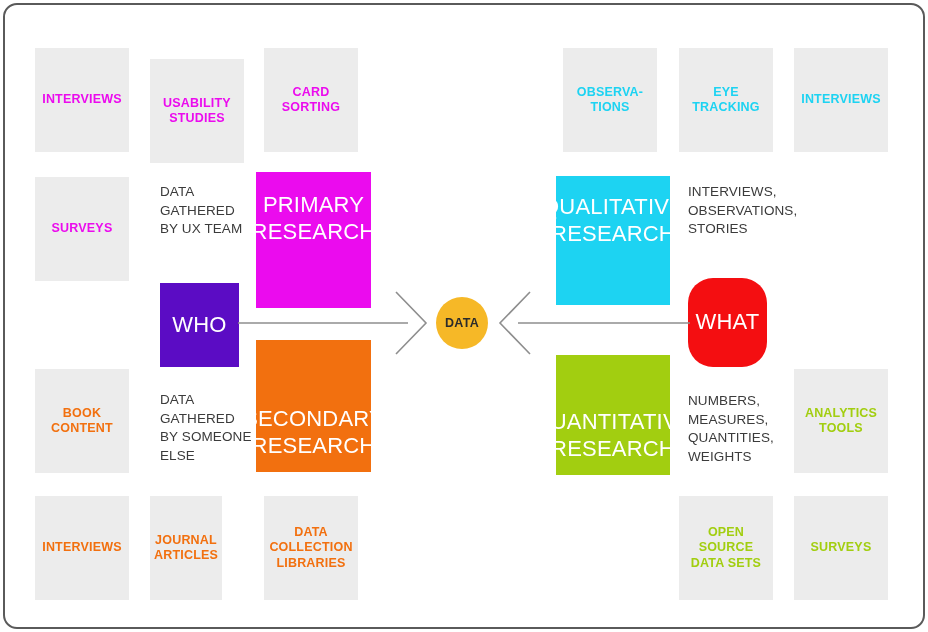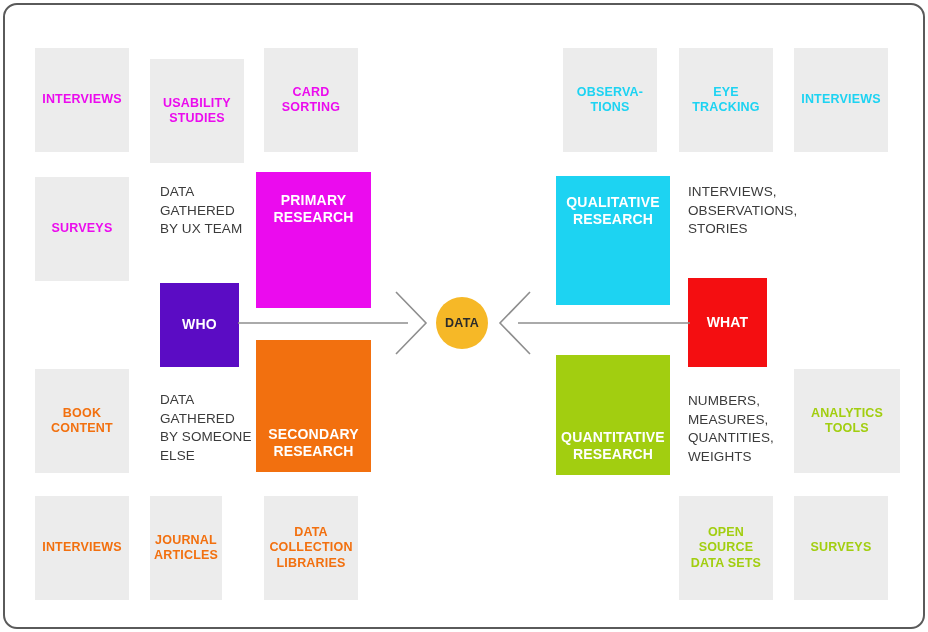--- a/index.html
+++ b/index.html
@@ -43,22 +43,22 @@
     line-height: 1.22;
   }
   .chip {
     background: #ececec;
     font-weight: bold;
     font-size: 12.5px;
     letter-spacing: 0.2px;
   }
   .solid {
     color: #ffffff;
-    font-weight: bold;
-    font-size: 14px;
+    font-weight: normal;
+    font-size: 22px;
     letter-spacing: 0.2px;
   }
   .solid.bottom { align-items: flex-end; padding-bottom: 12px; }
   .note {
     color: #3b3b3b;
     font-size: 13.5px;
     text-align: left;
     justify-content: flex-start;
     align-items: flex-start;
     line-height: 1.38;
@@ -115,27 +115,27 @@
 
   <div class="node chip" style="left:679px; top:48px; width:94px; height:104px; color:#1dd3f2;">EYE<br>TRACKING</div>
 
   <div class="node chip" style="left:794px; top:48px; width:94px; height:104px; color:#1dd3f2;">INTERVIEWS</div>
 
   <div class="node solid" style="left:556px; top:176px; width:114px; height:129px; background:#1dd3f2; align-items:flex-start; padding-top:18px;">QUALITATIVE<br>RESEARCH</div>
 
   <div class="node note" style="left:688px; top:183px; width:112px; height:70px;">INTERVIEWS,<br>OBSERVATIONS,<br>STORIES</div>
 
 
-  <div class="node solid" style="left:688px; top:278px; width:79px; height:89px; background:#f40e11;">WHAT</div>
+  <div class="node solid" style="left:688px; top:278px; width:79px; height:89px; background:#f40e11;border-radius:25px;">WHAT</div>
 
   <div class="node solid bottom" style="left:556px; top:355px; width:114px; height:120px; background:#a2ce10;">QUANTITATIVE<br>RESEARCH</div>
 
   <div class="node note" style="left:688px; top:392px; width:112px; height:92px;">NUMBERS,<br>MEASURES,<br>QUANTITIES,<br>WEIGHTS</div>
 
-  <div class="node chip" style="left:794px; top:369px; width:106px; height:104px; color:#a2ce10;">ANALYTICS<br>TOOLS</div>
+  <div class="node chip" style="left:794px; top:369px; width:94px; height:104px; color:#a2ce10;">ANALYTICS<br>TOOLS</div>
 
   <div class="node chip" style="left:679px; top:496px; width:94px; height:104px; color:#a2ce10;">OPEN<br>SOURCE<br>DATA SETS</div>
 
   <div class="node chip" style="left:794px; top:496px; width:94px; height:104px; color:#a2ce10;">SURVEYS</div>
 
   <svg class="arrow-svg" style="left:236px; top:288px;" width="200" height="78">
     <line x1="2" y1="35" x2="172" y2="35" stroke="#8e8e8e" stroke-width="1.6"></line>
     <polyline points="160,4 190,35 160,66" fill="none" stroke="#8e8e8e" stroke-width="1.6"></polyline>
   </svg>
 

